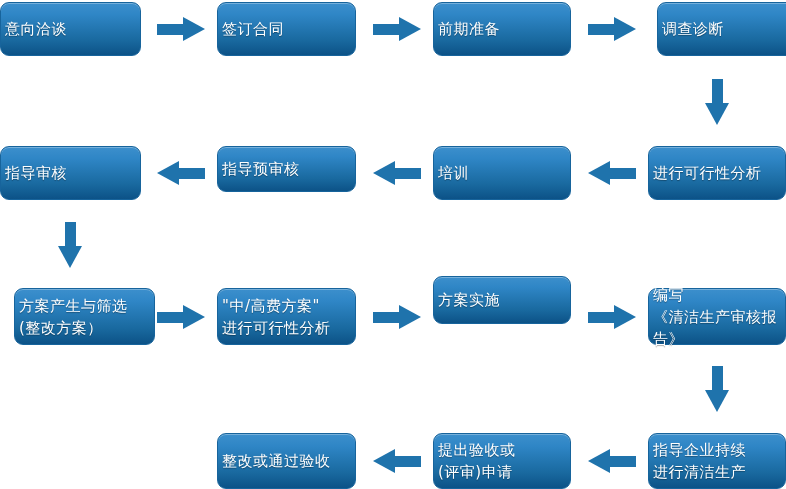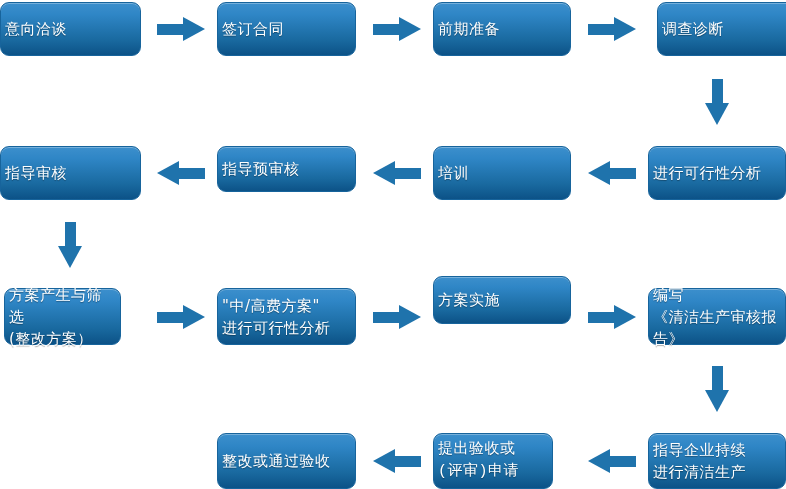--- a/index.html
+++ b/index.html
@@ -88,40 +88,40 @@
     </div>
     <div class="node" style="left: 433px; top: 146px; width: 138px; height: 54px;">
       <span class="label">培训</span>
     </div>
     <div class="node" style="left: 217px; top: 146px; width: 139px; height: 46px;">
       <span class="label">指导预审核</span>
     </div>
     <div class="node" style="left: 0px; top: 146px; width: 141px; height: 54px;">
       <span class="label">指导审核</span>
     </div>
-    <div class="node" style="left: 4px; top: 288px; width: 117px; height: 57px;">
+    <div class="node" style="left: 14px; top: 288px; width: 141px; height: 57px;">
       <span class="label">方案产生与筛选
 (整改方案）</span>
     </div>
     <div class="node" style="left: 217px; top: 288px; width: 139px; height: 57px;">
       <span class="label">"中/高费方案"
 进行可行性分析</span>
     </div>
     <div class="node" style="left: 433px; top: 276px; width: 138px; height: 48px;">
       <span class="label">方案实施</span>
     </div>
     <div class="node" style="left: 648px; top: 288px; width: 138px; height: 57px;">
       <span class="label">编写
 《清洁生产审核报告》</span>
     </div>
     <div class="node" style="left: 648px; top: 433px; width: 138px; height: 56px;">
       <span class="label">指导企业持续
 进行清洁生产</span>
     </div>
-    <div class="node" style="left: 433px; top: 433px; width: 120px; height: 56px; font-family: Liberation Mono, monospace;">
+    <div class="node" style="left: 433px; top: 433px; width: 138px; height: 56px;">
       <span class="label">提出验收或
 (评审)申请</span>
     </div>
     <div class="node" style="left: 217px; top: 433px; width: 139px; height: 56px;">
       <span class="label">整改或通过验收</span>
     </div>
     <div class="arrow right" style="left: 157px; top: 17px; width: 48px; height: 24px;">
       <span class="shaft"></span>
       <span class="head"></span>
     </div>

